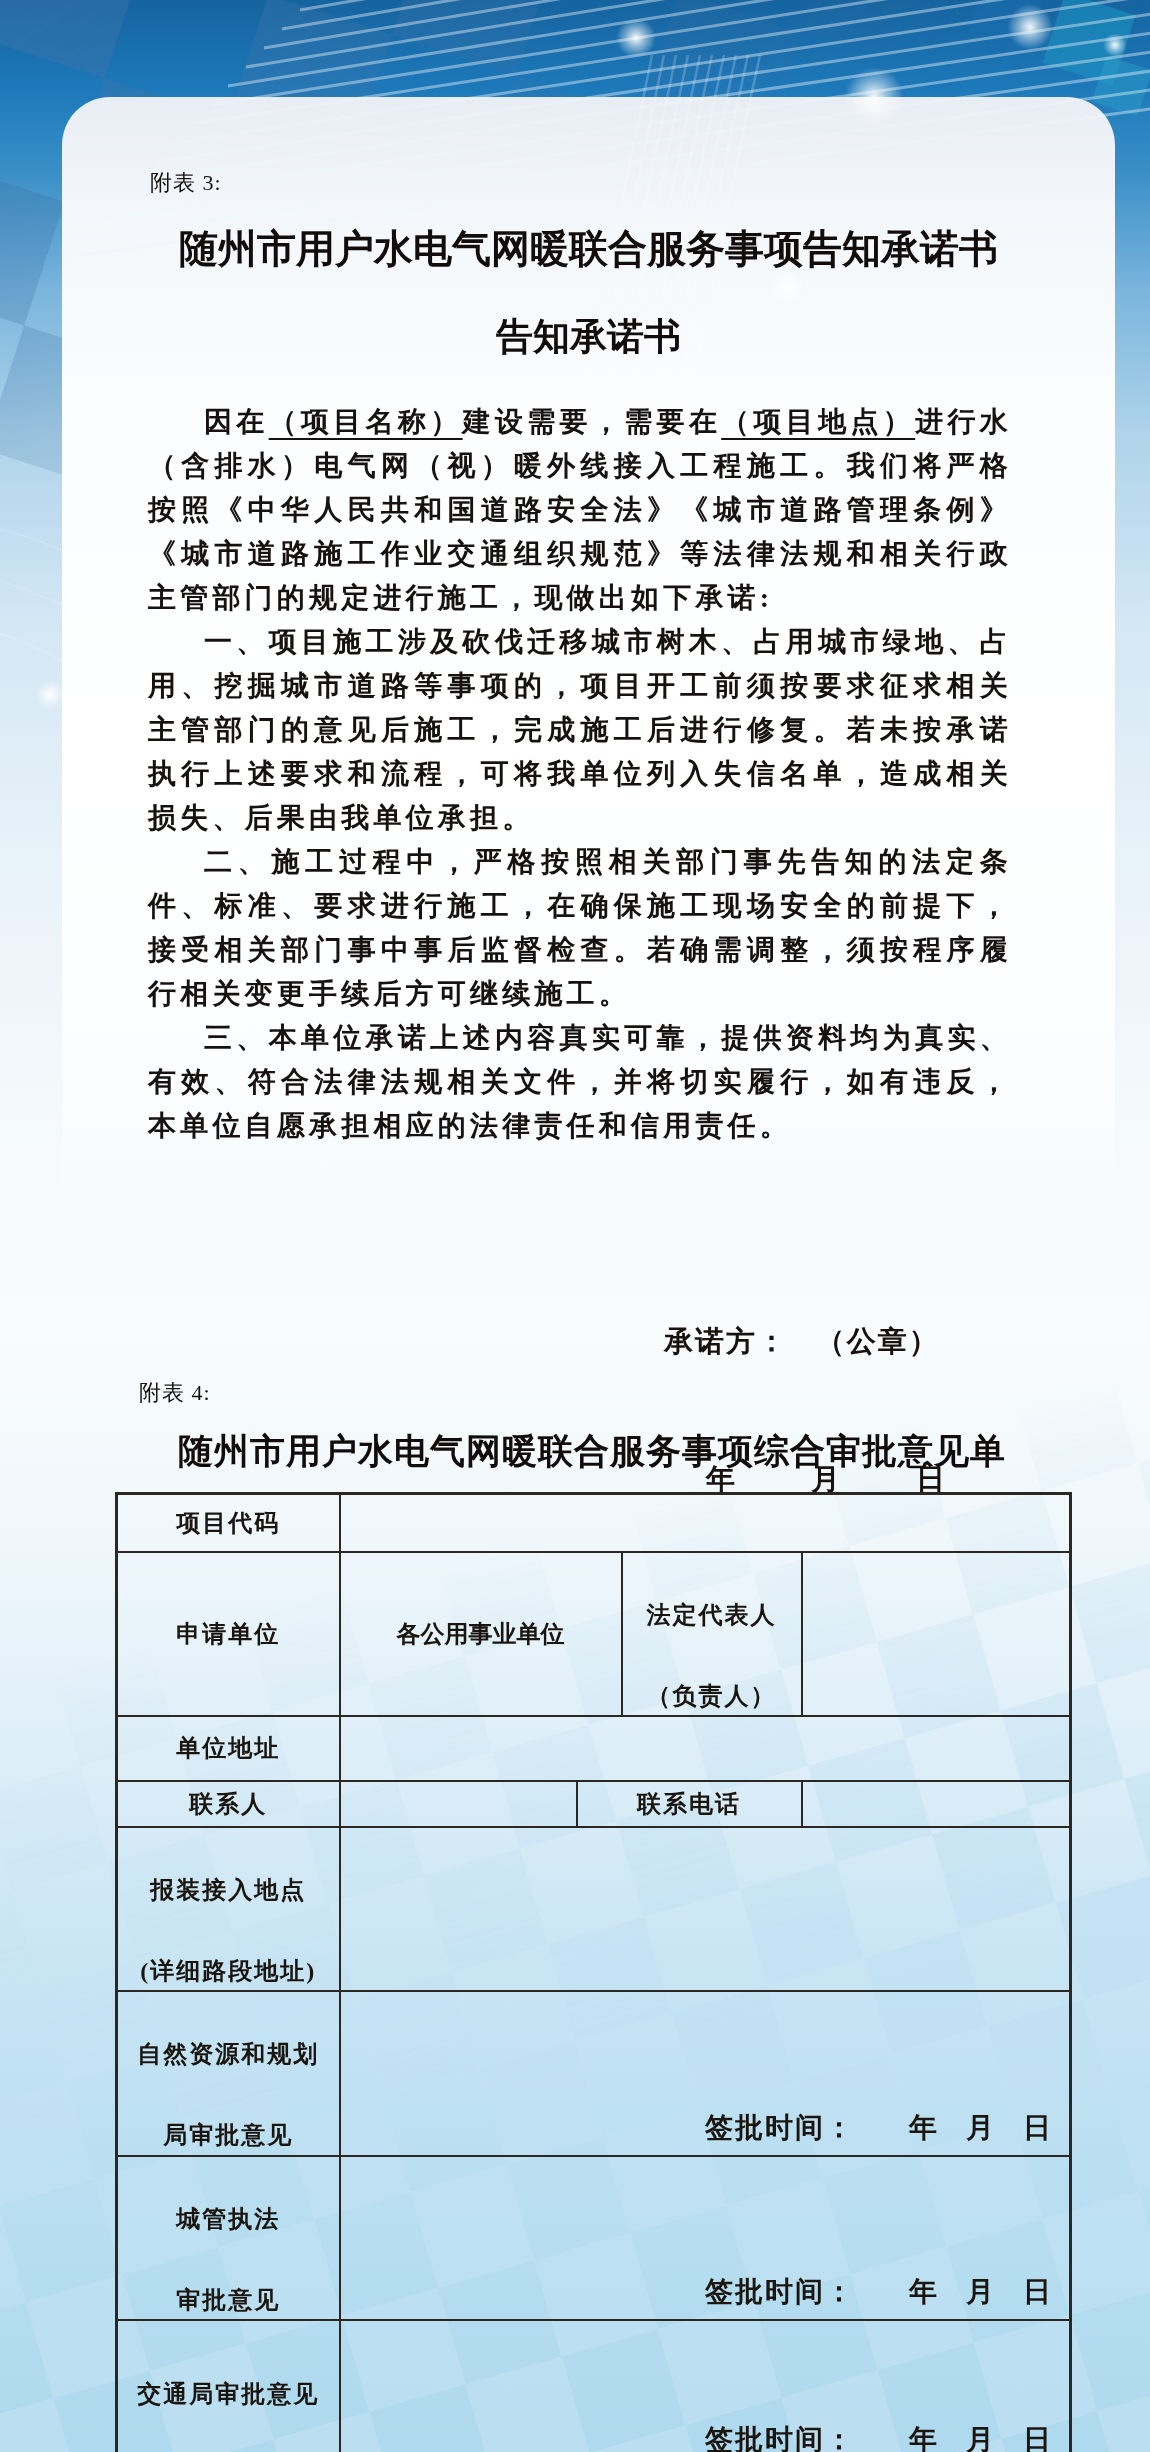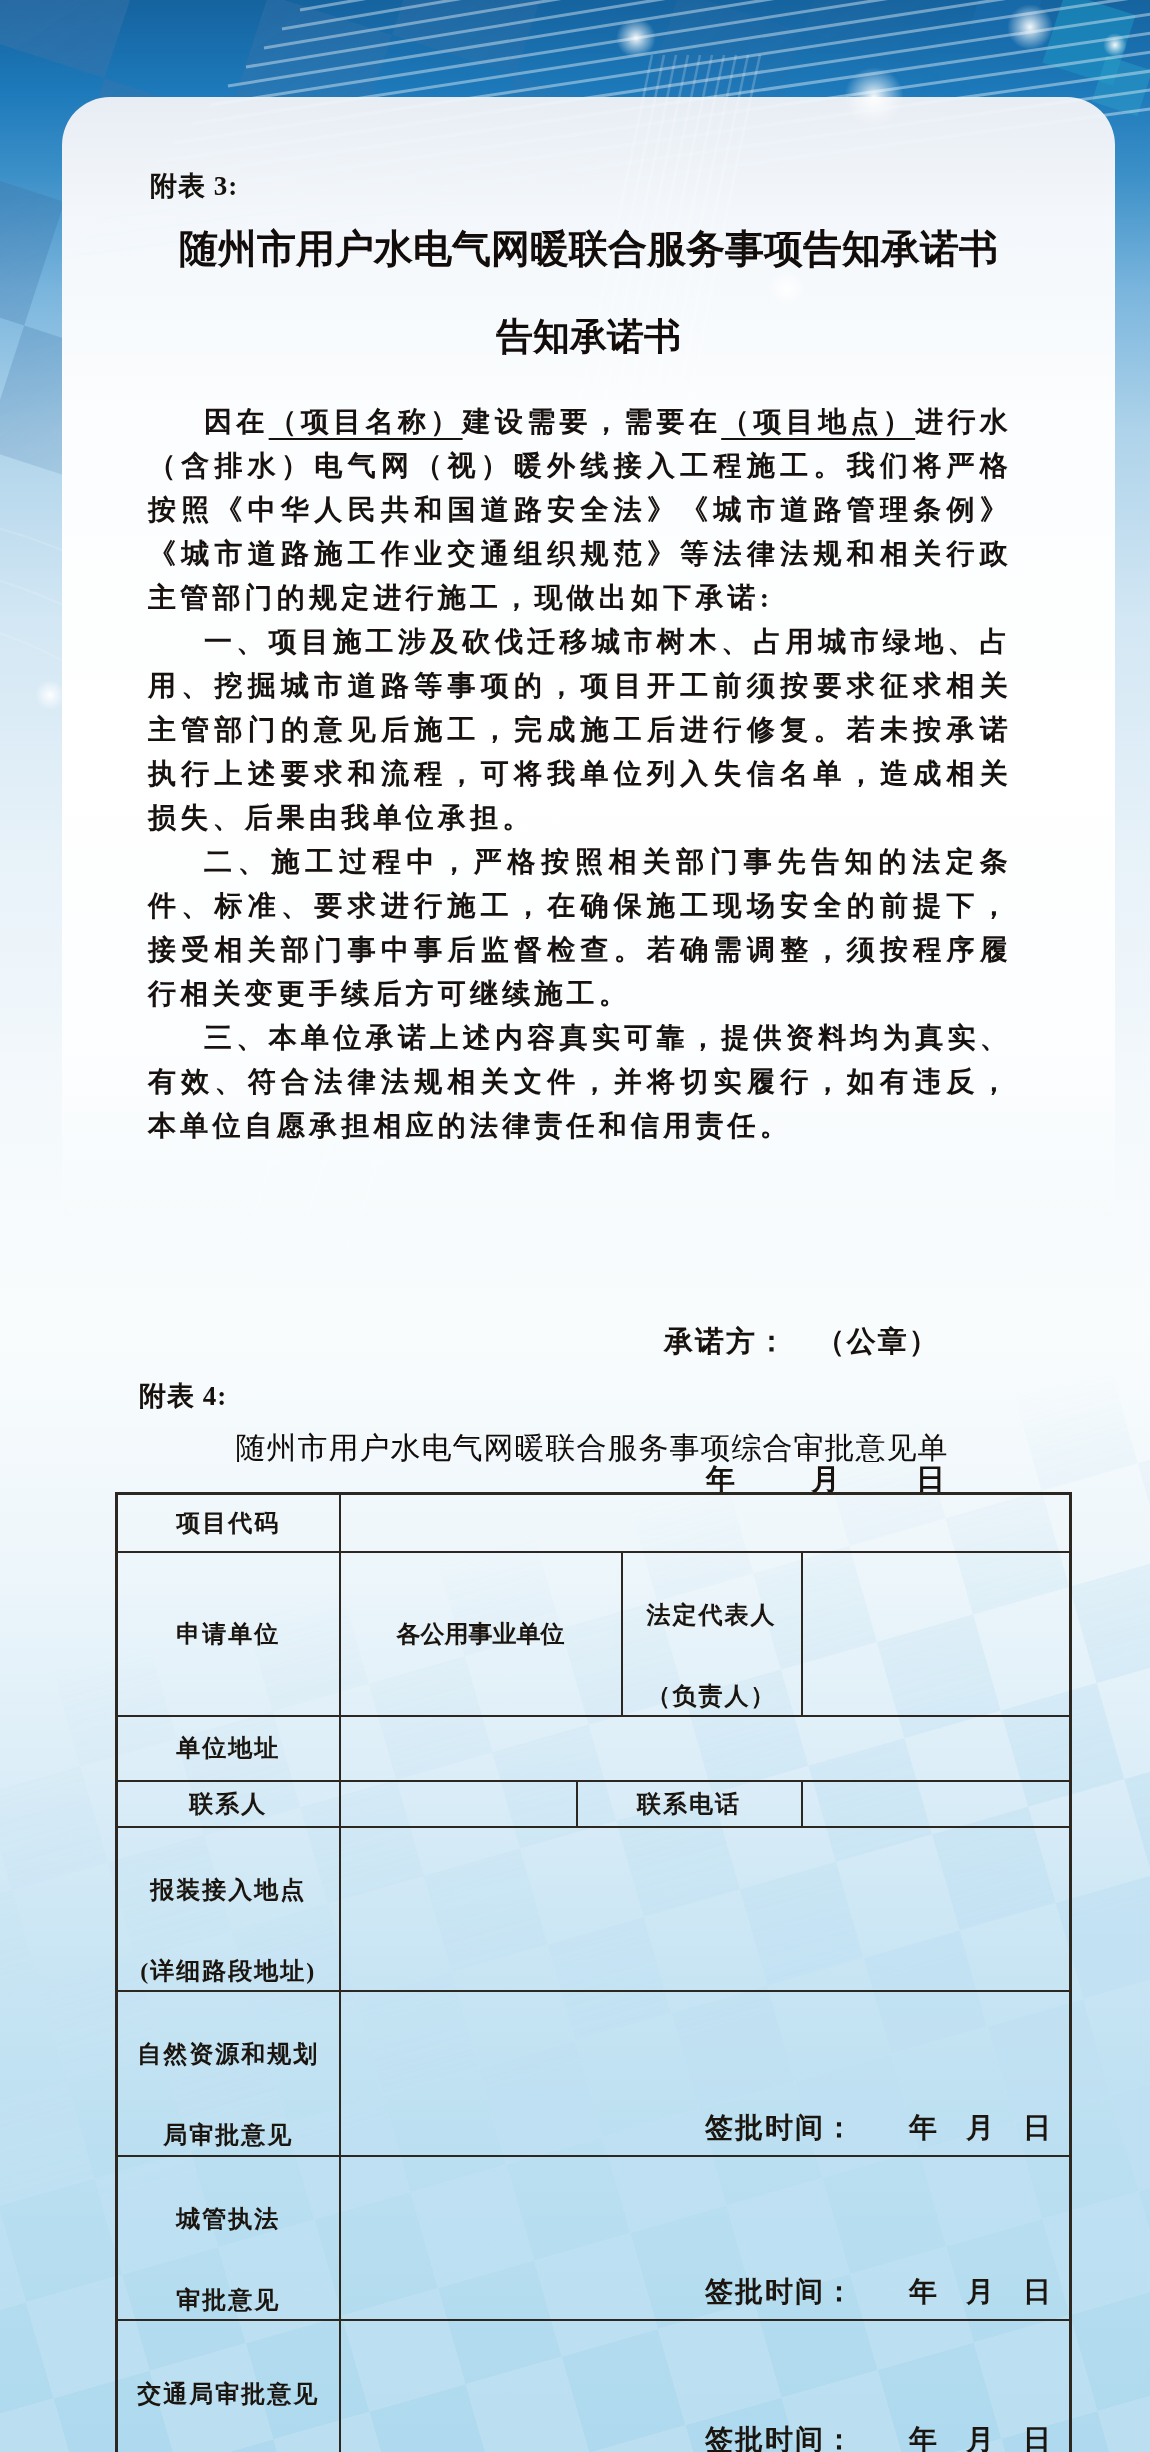--- a/index.html
+++ b/index.html
@@ -46,35 +46,35 @@
     background:radial-gradient(circle,rgba(255,255,255,.95) 0%,rgba(255,255,255,.45) 35%,rgba(255,255,255,0) 70%);}
   .arcs{position:absolute;left:0;top:0;pointer-events:none;}
   
   .card{
     position:absolute;left:62px;top:97px;width:1053px;height:1140px;
     border-radius:48px;
     background:linear-gradient(180deg,#e8edf4 0%,#f3f7fb 10%,#fbfdfe 28%,#ffffff 58%,
       rgba(253,254,255,.92) 84%,rgba(252,254,255,0) 100%);
   }
   
-  .doc-label{position:absolute;font-size:27px;font-weight:bold;color:#17120e;letter-spacing:1px;}
+  .doc-label{position:absolute;font-size:22px;font-weight:normal;color:#17120e;letter-spacing:1px;}
   .doc-title{position:absolute;left:62px;width:1053px;text-align:center;
     font-size:39px;font-weight:bold;color:#120d0b;}
   .doc-subtitle{position:absolute;left:62px;width:1053px;text-align:center;
     font-size:37px;font-weight:bold;color:#120d0b;}
   .body-text{position:absolute;left:148px;top:400px;width:864px;
     font-size:28px;line-height:44px;letter-spacing:4.2px;font-weight:bold;
     color:#171210;text-align:justify;}
   .body-text p{margin:0;text-indent:56px;}
   .u{text-decoration:underline;text-underline-offset:7px;text-decoration-thickness:2px;}
   .sign-block{position:absolute;left:664px;top:1226px;font-size:29px;font-weight:bold;
     color:#17120e;letter-spacing:2px;white-space:pre;line-height:46px;}
   .sign-block .date{padding-left:42px;}
   .form-title{position:absolute;left:115px;width:954px;top:1428px;text-align:center;
-    font-size:30px;font-weight:normal;color:#120d0b;letter-spacing:1px;}
+    font-size:35px;font-weight:bold;color:#120d0b;letter-spacing:1px;}
   
   table.approval{
     position:absolute;left:115px;top:1492px;width:954px;height:893px;
     border-collapse:collapse;table-layout:fixed;
     font-size:24px;font-weight:bold;color:#1b1510;
   }
   table.approval td{border:2px solid #2c2721;text-align:center;vertical-align:middle;padding:0;}
   table.approval{border:3px solid #2c2721;}
   td.lbl{letter-spacing:2px;}
   td.lbl .l2{line-height:1.55;margin-top:44px;}

